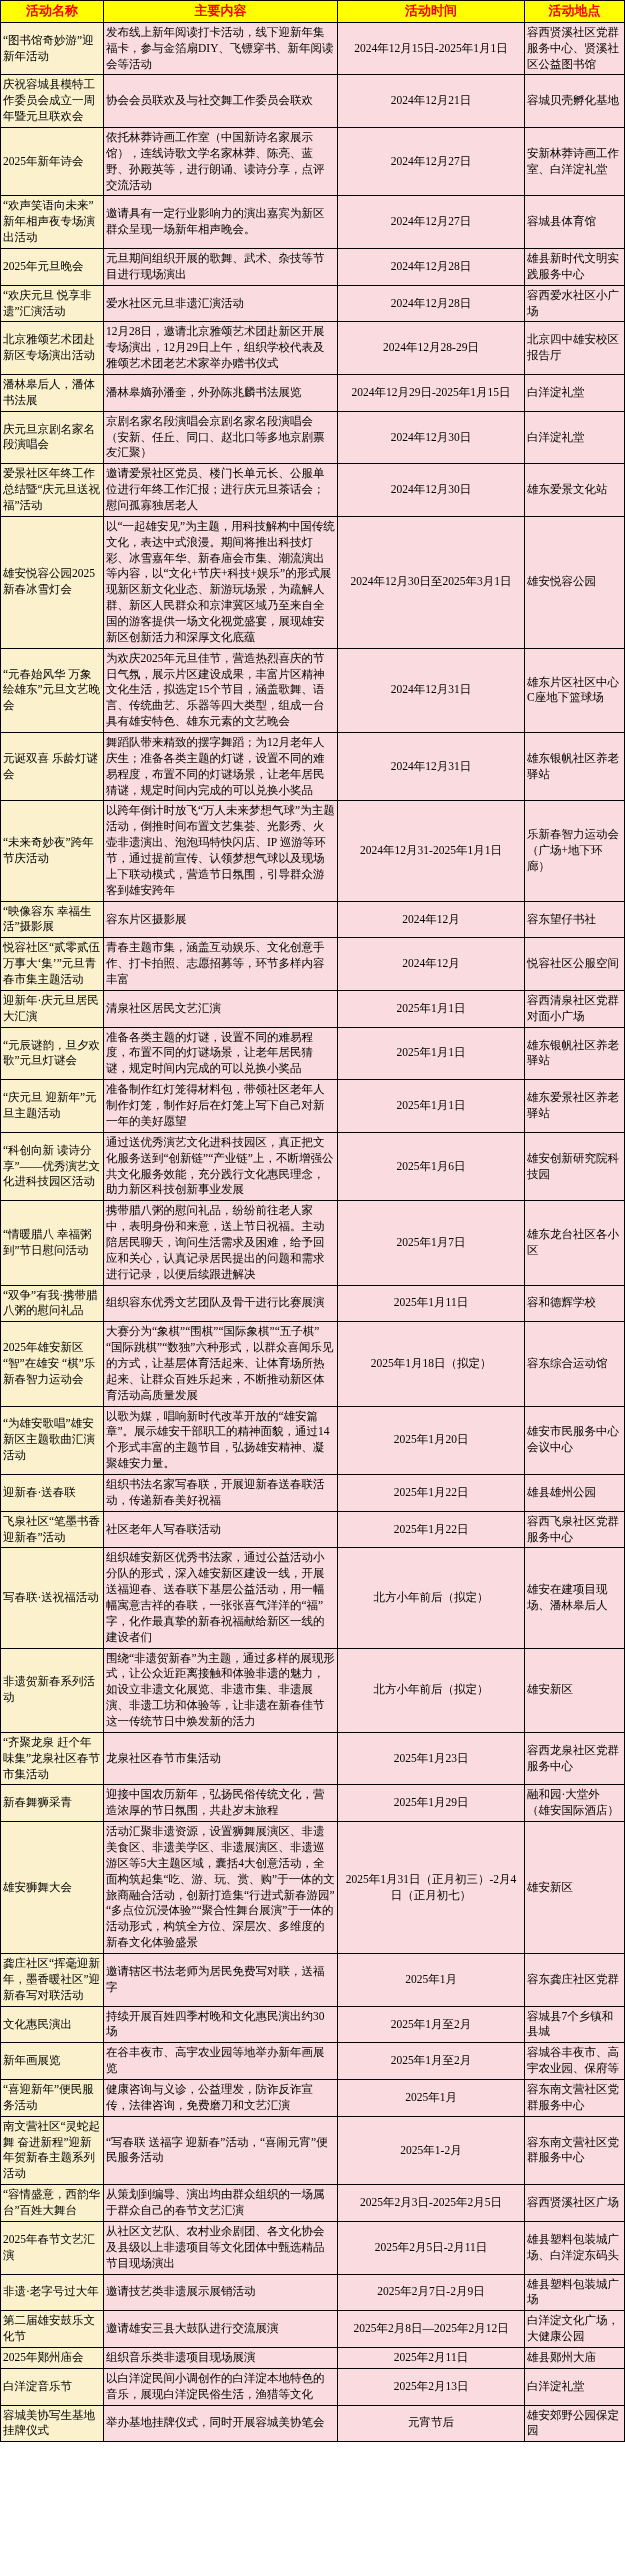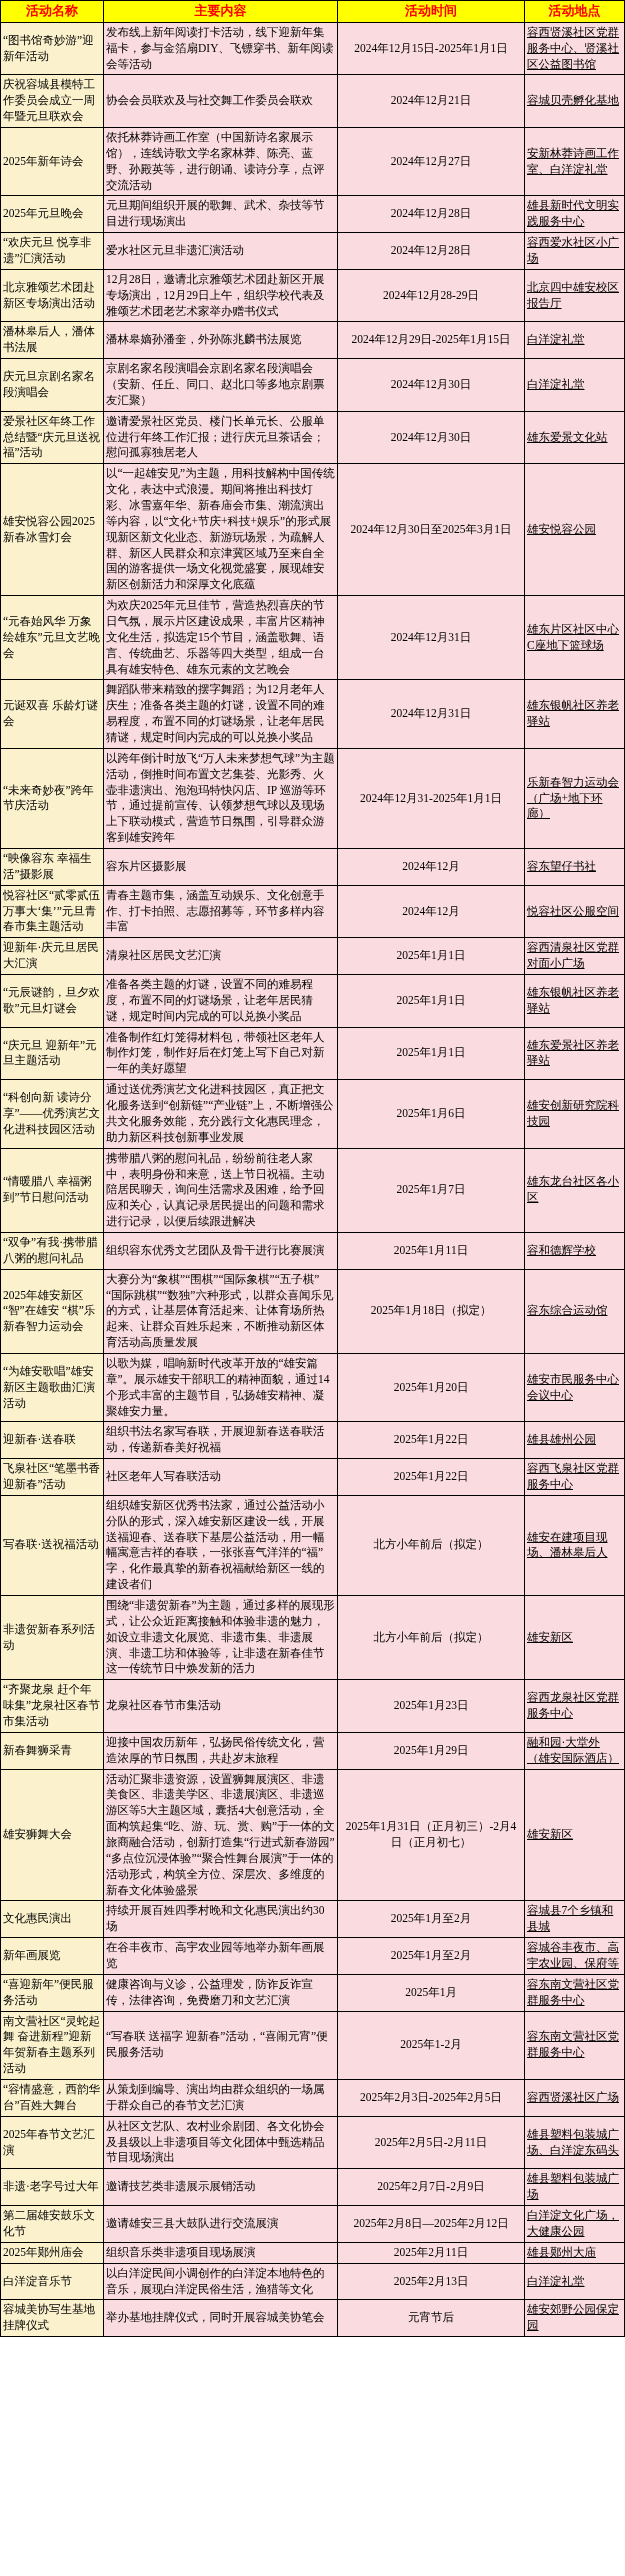--- a/index.html
+++ b/index.html
@@ -35,21 +35,21 @@
     line-height:1.38;
     color:#000;
     padding:2px 2px;
     vertical-align:middle;
     word-break:break-all;
     overflow-wrap:break-word;
   }
   td.c-name{background:var(--name-bg);text-align:left;}
   td.c-content{background:var(--pink-bg);text-align:left;}
   td.c-time{background:var(--pink-bg);text-align:center;font-family:Liberation Serif, serif;}
-  td.c-location{background:var(--pink-bg);text-align:left;text-decoration:underline;}
+  td.c-location{background:var(--pink-bg);text-align:left;}
 </style>
 </head>
 <body>
 
 <table class="activities">
   <colgroup>
     <col style="width:103px">
     <col style="width:234px">
     <col style="width:187px">
     <col style="width:100px">
@@ -75,20 +75,26 @@
         <td class="c-time">2024年12月21日</td>
         <td class="c-location">容城贝壳孵化基地</td>
       </tr>
       <tr>
         <td class="c-name">2025年新年诗会</td>
         <td class="c-content">依托林莽诗画工作室（中国新诗名家展示馆），连线诗歌文学名家林莽、陈亮、蓝野、孙殿英等，进行朗诵、读诗分享，点评交流活动</td>
         <td class="c-time">2024年12月27日</td>
         <td class="c-location">安新林莽诗画工作室、白洋淀礼堂</td>
       </tr>
       <tr>
+        <td class="c-name">“欢声笑语向未来”新年相声夜专场演出活动</td>
+        <td class="c-content">邀请具有一定行业影响力的演出嘉宾为新区群众呈现一场新年相声晚会。</td>
+        <td class="c-time">2024年12月27日</td>
+        <td class="c-location">容城县体育馆</td>
+      </tr>
+      <tr>
         <td class="c-name">2025年元旦晚会</td>
         <td class="c-content">元旦期间组织开展的歌舞、武术、杂技等节目进行现场演出</td>
         <td class="c-time">2024年12月28日</td>
         <td class="c-location">雄县新时代文明实践服务中心</td>
       </tr>
       <tr>
         <td class="c-name">“欢庆元旦 悦享非遗”汇演活动</td>
         <td class="c-content">爱水社区元旦非遗汇演活动</td>
         <td class="c-time">2024年12月28日</td>
         <td class="c-location">容西爱水社区小广场</td>
@@ -235,20 +241,26 @@
         <td class="c-name">新春舞狮采青</td>
         <td class="c-content">迎接中国农历新年，弘扬民俗传统文化，营造浓厚的节日氛围，共赴岁末旅程</td>
         <td class="c-time">2025年1月29日</td>
         <td class="c-location">融和园·大堂外（雄安国际酒店）</td>
       </tr>
       <tr>
         <td class="c-name">雄安狮舞大会</td>
         <td class="c-content">活动汇聚非遗资源，设置狮舞展演区、非遗美食区、非遗美学区、非遗展演区、非遗巡游区等5大主题区域，囊括4大创意活动，全面构筑起集“吃、游、玩、赏、购”于一体的文旅商融合活动，创新打造集“行进式新春游园”“多点位沉浸体验”“聚合性舞台展演”于一体的活动形式，构筑全方位、深层次、多维度的新春文化体验盛景</td>
         <td class="c-time">2025年1月31日（正月初三）-2月4日（正月初七）</td>
         <td class="c-location">雄安新区</td>
+      </tr>
+      <tr>
+        <td class="c-name">龚庄社区“挥毫迎新年，墨香暖社区”迎新春写对联活动</td>
+        <td class="c-content">邀请辖区书法老师为居民免费写对联，送福字</td>
+        <td class="c-time">2025年1月</td>
+        <td class="c-location">容东龚庄社区党群</td>
       </tr>
       <tr>
         <td class="c-name">文化惠民演出</td>
         <td class="c-content">持续开展百姓四季村晚和文化惠民演出约30场</td>
         <td class="c-time">2025年1月至2月</td>
         <td class="c-location">容城县7个乡镇和县城</td>
       </tr>
       <tr>
         <td class="c-name">新年画展览</td>
         <td class="c-content">在谷丰夜市、高宇农业园等地举办新年画展览</td>

